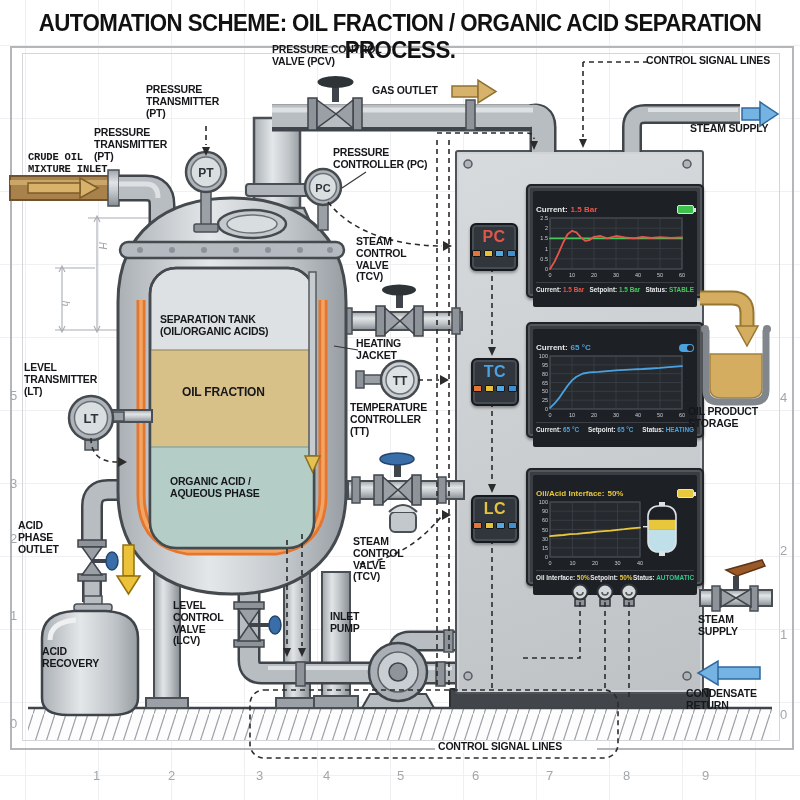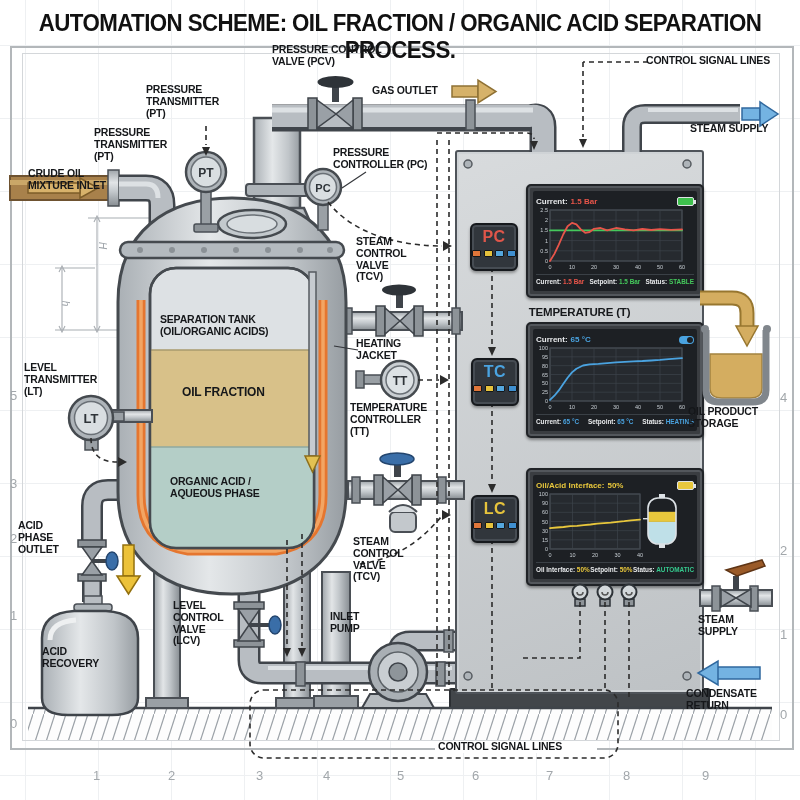--- a/index.html
+++ b/index.html
@@ -23,21 +23,21 @@
   
   #panel{left:455px;top:150px;width:245px;height:540px;z-index:1;
     background:linear-gradient(160deg,#d8dbdd,#bec2c5);
     border:2.5px solid #4f545a;border-radius:3px;box-shadow:inset 0 0 0 2px #cfd3d6;}
   #panel-base{left:449px;top:688px;width:257px;height:22px;background:#42464a;
     border:2px solid #2b2f33;border-radius:2px;z-index:1;}
   .sec-title{position:absolute;left:0;width:100%;text-align:center;font-size:11.5px;
     font-weight:bold;color:#17191c;letter-spacing:-0.2px;}
   .display{position:absolute;left:69px;width:164px;background:#3a3d41;border:2px solid #202327;
     border-radius:5px;box-shadow:0 2px 3px rgba(0,0,0,.4), inset 0 0 0 2px #53575c;padding:5px 5px;}
-  .screen{background:#1d2024;border-radius:2px;padding:4px 3px;}
+  .screen{background:#1d2024;border-radius:2px;padding:12px 3px;}
   .disp-head{display:flex;align-items:center;height:13px;font-size:8px;font-weight:bold;color:#e8eaec;}
   .disp-head .hv{margin-left:3px;}
   .disp-foot{display:flex;justify-content:space-between;align-items:center;height:12px;
     font-size:6.4px;font-weight:bold;color:#e8eaec;white-space:nowrap;border-top:1px solid #3a4046;}
   .batt{width:15px;height:7px;border:1px solid #dfe2e5;border-radius:2px;margin-left:auto;position:relative;}
   .batt::after{content:"";position:absolute;right:-3px;top:1.5px;width:2px;height:4px;background:#dfe2e5;}
   .toggle{width:15px;height:8px;border-radius:4px;margin-left:auto;position:relative;}
   .toggle::after{content:"";position:absolute;right:1px;top:1px;width:6px;height:6px;border-radius:50%;background:#1d2024;}
   
   .ctrl{position:absolute;width:44px;height:44px;background:#31363c;border:2px solid #16191d;
@@ -119,21 +119,20 @@
           <polyline points="14.0,22.4 146.0,22.4" fill="none" stroke="#45c95c" stroke-width="1.8" stroke-linejoin="round" stroke-linecap="round"></polyline>
           <polyline points="14.0,53.0 18.4,45.9 22.8,36.7 27.2,26.5 31.6,18.3 36.0,14.9 40.4,16.3 44.8,21.4 49.2,24.8 53.6,24.0 58.0,20.8 64.6,20.0 71.2,22.4 80.0,20.0 88.8,21.4 97.6,22.4 106.4,21.0 115.2,22.0 124.0,21.2 135.0,21.8 146.0,21.4" fill="none" stroke="#e8554a" stroke-width="1.8" stroke-linejoin="round" stroke-linecap="round"></polyline>
         </svg>
       <div class="disp-foot">
         <span><span>Current:</span> <span style="color: rgb(232, 85, 74);">1.5 Bar</span></span>
         <span><span>Setpoint:</span> <span style="color: rgb(69, 201, 92);">1.5 Bar</span></span>
         <span><span>Status:</span> <span style="color: rgb(69, 201, 92);">STABLE</span></span>
       </div>
     </div>
   </div>
-  <div class="sec-title" style="top:154px;">TEMPERATURE (T)</div>
   <div class="display" style="top:170px;height:102px;">
     <div class="screen">
       <div class="disp-head">
         <span>Current:</span>
         <span class="hv" style="color: rgb(74, 163, 224);">65 °C</span>
         <span class="toggle" style="background: rgb(74, 163, 224);"></span>
       </div>
       <svg width="150" height="64">
           <rect x="14" y="2" width="132" height="53" fill="#262a2f" stroke="#555b63" stroke-width="1"></rect>
           <line x1="14" x2="146" y1="2" y2="2" stroke="#3c434b" stroke-width="0.7"></line>
@@ -581,21 +580,21 @@
 TRANSMITTER
 (PT)</div>
 <div class="abs lbl" style="left:94px;top:127px;width:120px;">PRESSURE
 TRANSMITTER
 (PT)</div>
 <div class="abs lbl" style="left:372px;top:85px;width:82px;">GAS OUTLET</div>
 <div class="abs lbl" style="left:646px;top:55px;width:136px;">CONTROL SIGNAL LINES</div>
 <div class="abs lbl" style="left:690px;top:123px;width:92px;">STEAM SUPPLY</div>
 <div class="abs lbl" style="left:333px;top:147px;width:124px;">PRESSURE
 CONTROLLER (PC)</div>
-<div class="abs lbl" style="left:28px;top:168px;width:96px;">CRUDE OIL
+<div class="abs lbl" style="left:28px;top:152px;width:96px;font-family:Liberation Mono, monospace;">CRUDE OIL
 MIXTURE INLET</div>
 <div class="abs lbl" style="left:160px;top:314px;width:148px;">SEPARATION TANK
 (OIL/ORGANIC ACIDS)</div>
 <div class="abs lbl" style="left:182px;top:386px;width:104px;font-size:12px;">OIL FRACTION</div>
 <div class="abs lbl" style="left:170px;top:476px;width:124px;">ORGANIC ACID /
 AQUEOUS PHASE</div>
 <div class="abs lbl" style="left:356px;top:236px;width:72px;">STEAM
 CONTROL
 VALVE
 (TCV)</div>

